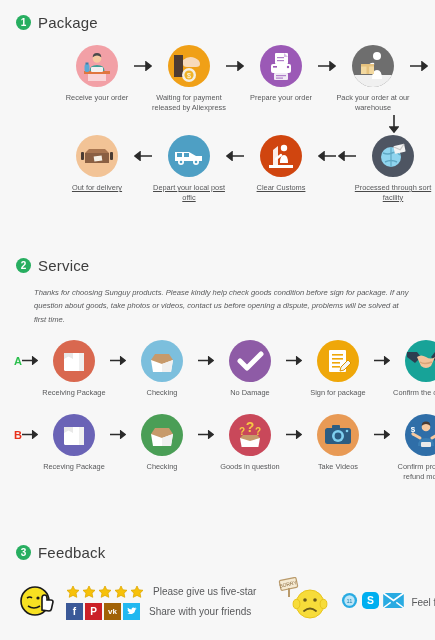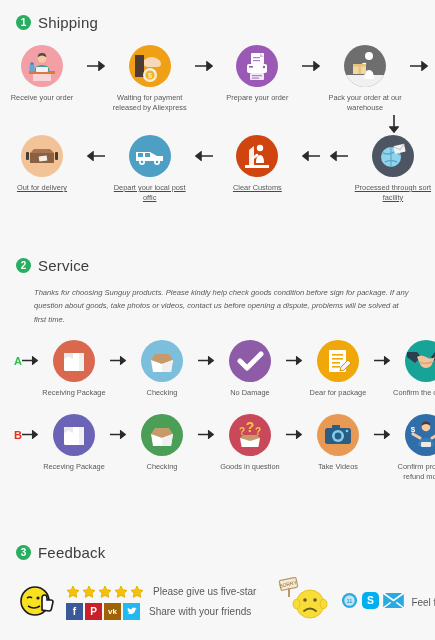--- a/index.html
+++ b/index.html
@@ -20,21 +20,21 @@
     font-size: 10px; font-weight: bold;
     display: flex; align-items: center; justify-content: center;
     line-height: 1;
   }
   .sect-title { font-size: 15px; color: #3d3d3d; letter-spacing: .2px; }
 
   
   #shipping-section { position: absolute; left: 0; top: 0; width: 435px; }
   .head-pos { margin: 14px 0 0 16px; }
 
-  .flow-row { display: flex; align-items: flex-start; justify-content: space-between; }
+  .flow-row { display: flex; align-items: flex-start; justify-content: flex-end; }
   .flow-step { width: 72px; display: flex; flex-direction: column; align-items: center; }
   .circ {
     width: 42px; height: 42px; border-radius: 50%;
     display: flex; align-items: center; justify-content: center;
     position: relative; overflow: hidden;
   }
   .circ svg { display: block; }
   .step-label {
     margin-top: 6px; font-size: 7.4px; line-height: 1.35;
     text-align: center; color: #58595b; width: 78px;
@@ -80,21 +80,21 @@
   .contact-icons { display: flex; align-items: center; gap: 4px; }
 </style>
 </head>
 <body>
 
 <div class="page">
 
   <div id="shipping-section">
     <div class="sect-head head-pos">
       <span class="badge">1</span>
-      <span class="sect-title">Shipping</span>
+      <span class="sect-title">Package</span>
     </div>
 
     <div class="flow-row" id="ship-row1">
       <div class="flow-step">
         <div class="circ" style="background:#f2a0a6">
           <svg width="42" height="42" viewBox="0 0 42 42">
             <rect x="8" y="26" width="26" height="3" fill="#e0763f"></rect>
             <rect x="12" y="29" width="18" height="7" fill="#fff" opacity=".55"></rect>
             <circle cx="21" cy="13.5" r="4.3" fill="#f7c9a0"></circle>
             <path d="M16.7 12.3q4.3-3.6 8.6 0 0-4.3-4.3-4.3t-4.3 4.3z" fill="#4a4a4a"></path>
@@ -329,21 +329,21 @@
         <div class="circ" style="background:#efa709">
           <svg width="42" height="42" viewBox="0 0 42 42">
             <rect x="12" y="10" width="17" height="22" rx="1" fill="#fff"></rect>
             <rect x="15" y="14" width="11" height="1.6" fill="#efa709"></rect>
             <rect x="15" y="18" width="11" height="1.6" fill="#efa709"></rect>
             <rect x="15" y="22" width="8" height="1.6" fill="#efa709"></rect>
             <rect x="15" y="26" width="8" height="1.6" fill="#efa709"></rect>
             <path d="M24 27l7-7 3 3-7 7-4 1z" fill="#f5f5f5" stroke="#d99300" stroke-width="1"></path>
           </svg>
         </div>
-        <div class="step-label">Dear for package</div>
+        <div class="step-label">Sign for package</div>
       </div>
       <div class="arrow-r">
         <svg width="16" height="9" viewBox="0 0 18 10">
             <path d="M0 5h12M12 1l5 4-5 4z" stroke="#2b2b2b" stroke-width="1.6" fill="#2b2b2b"></path>
           </svg>
       </div>
 
       <div class="flow-step">
         <div class="circ" style="background:#17a398">
           <svg width="42" height="42" viewBox="0 0 42 42">

